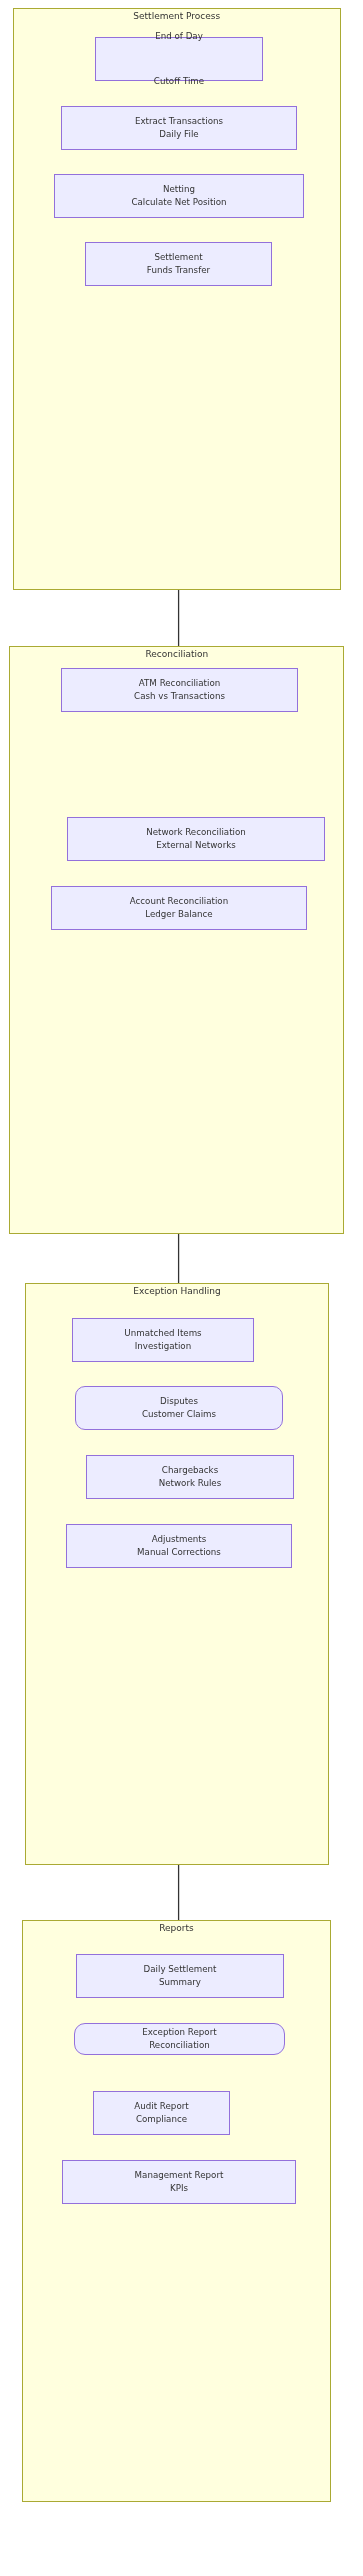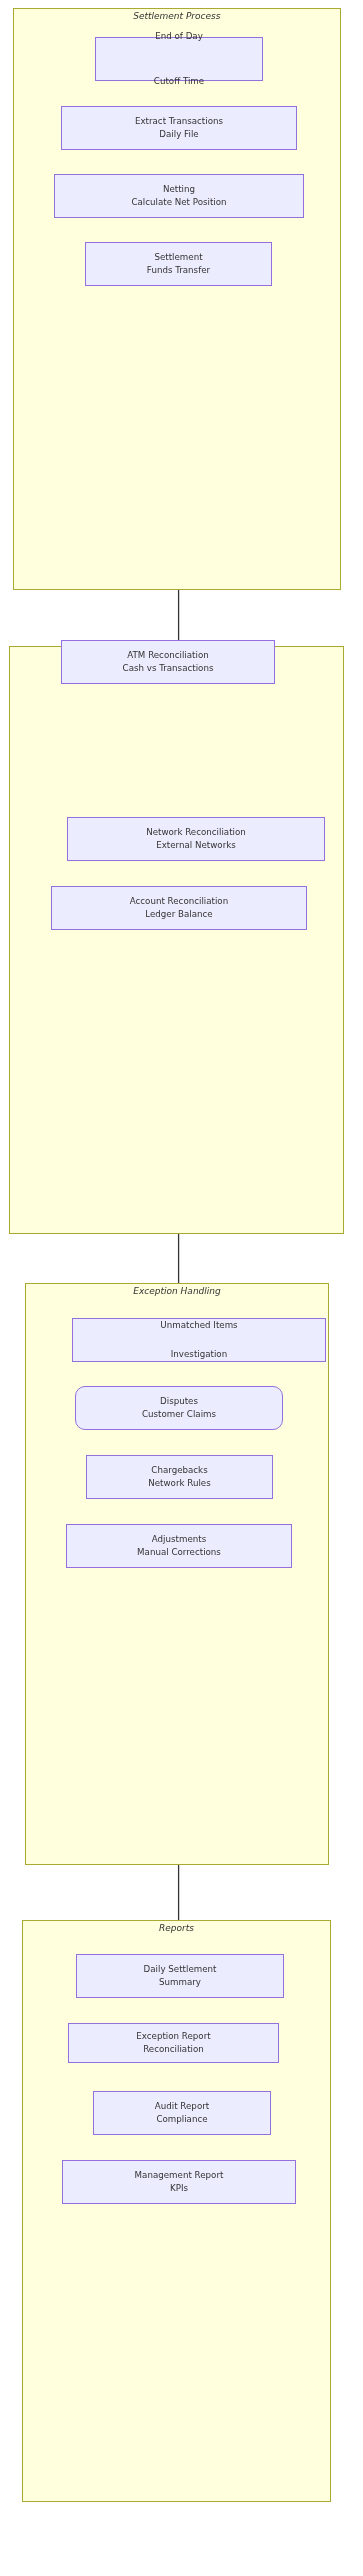--- a/index.html
+++ b/index.html
@@ -25,21 +25,20 @@
     position:absolute;
     top:2.3px;
     left:0;
     right:0;
     text-align:center;
     font-size:9px;
     color:#333333;
     line-height:1.25;
     white-space:nowrap;
     pointer-events:none;
-    font-style:italic;
   }
   
   .node{
     position:absolute;
     background:#ececff;
     border:0.6px solid #9370db;
     box-sizing:border-box;
     display:flex;
     flex-direction:column;
     align-items:center;
@@ -115,65 +114,65 @@
     <span class="line">Daily File</span>
   </div>
   <div class="node" style="left:85px; top:242px; width:187px; height:44px;align-items:center;">
     <span class="line">Settlement</span>
     <span class="line">Funds Transfer</span>
   </div>
 
   <div class="cluster" style="left:9.3px; top:646px; width:335px; height:588px;">
     <div class="cluster-label">Reconciliation</div>
   </div>
-  <div class="node" style="left:61px; top:640px; width:214px; height:44px;">
+  <div class="node" style="left:61px; top:668px; width:237px; height:44px;">
     <span class="line">ATM Reconciliation</span>
     <span class="line">Cash vs Transactions</span>
   </div>
   <div class="node" style="left:50px; top:817px; width:258px; height:44px;margin-left:17px;">
     <span class="line">Network Reconciliation</span>
     <span class="line">External Networks</span>
   </div>
   <div class="node" style="left:51px; top:886px; width:256px; height:44px;text-align:center;">
     <span class="line">Account Reconciliation</span>
     <span class="line">Ledger Balance</span>
   </div>
 
   <div class="cluster" style="left:25px; top:1283px; width:304px; height:582px;">
     <div class="cluster-label">Exception Handling</div>
   </div>
-  <div class="node" style="left:72px; top:1318px; width:254px; height:44px;justify-content:space-between;">
+  <div class="node" style="left:72px; top:1318px; width:182px; height:44px;">
     <span class="line">Unmatched Items</span>
     <span class="line">Investigation</span>
   </div>
   <div class="node" style="left:75px; top:1386px; width:208px; height:44px;border-radius:10px;">
     <span class="line">Disputes</span>
     <span class="line">Customer Claims</span>
   </div>
-  <div class="node" style="left:86px; top:1455px; width:187px; height:44px;">
+  <div class="node" style="left:86px; top:1455px; width:208px; height:44px;">
     <span class="line">Chargebacks</span>
     <span class="line">Network Rules</span>
   </div>
   <div class="node" style="left:66px; top:1524px; width:226px; height:44px;">
     <span class="line">Adjustments</span>
     <span class="line">Manual Corrections</span>
   </div>
 
   <div class="cluster" style="left:22px; top:1920px; width:309px; height:582px;">
     <div class="cluster-label">Reports</div>
   </div>
   <div class="node" style="left:76px; top:1954px; width:208px; height:44px;">
     <span class="line">Daily Settlement</span>
     <span class="line">Summary</span>
   </div>
-  <div class="node" style="left:68px; top:2023px; width:211px; height:40px;">
+  <div class="node" style="left:74px; top:2023px; width:211px; height:32px;border-radius:11px;">
     <span class="line">Exception Report</span>
     <span class="line">Reconciliation</span>
   </div>
-  <div class="node" style="left:93px; top:2091px; width:178px; height:44px;">
+  <div class="node" style="left:93px; top:2091px; width:137px; height:44px;">
     <span class="line">Audit Report</span>
     <span class="line">Compliance</span>
   </div>
   <div class="node" style="left:62px; top:2160px; width:234px; height:44px;">
     <span class="line">Management Report</span>
     <span class="line">KPIs</span>
   </div>
 
 </div>
 

